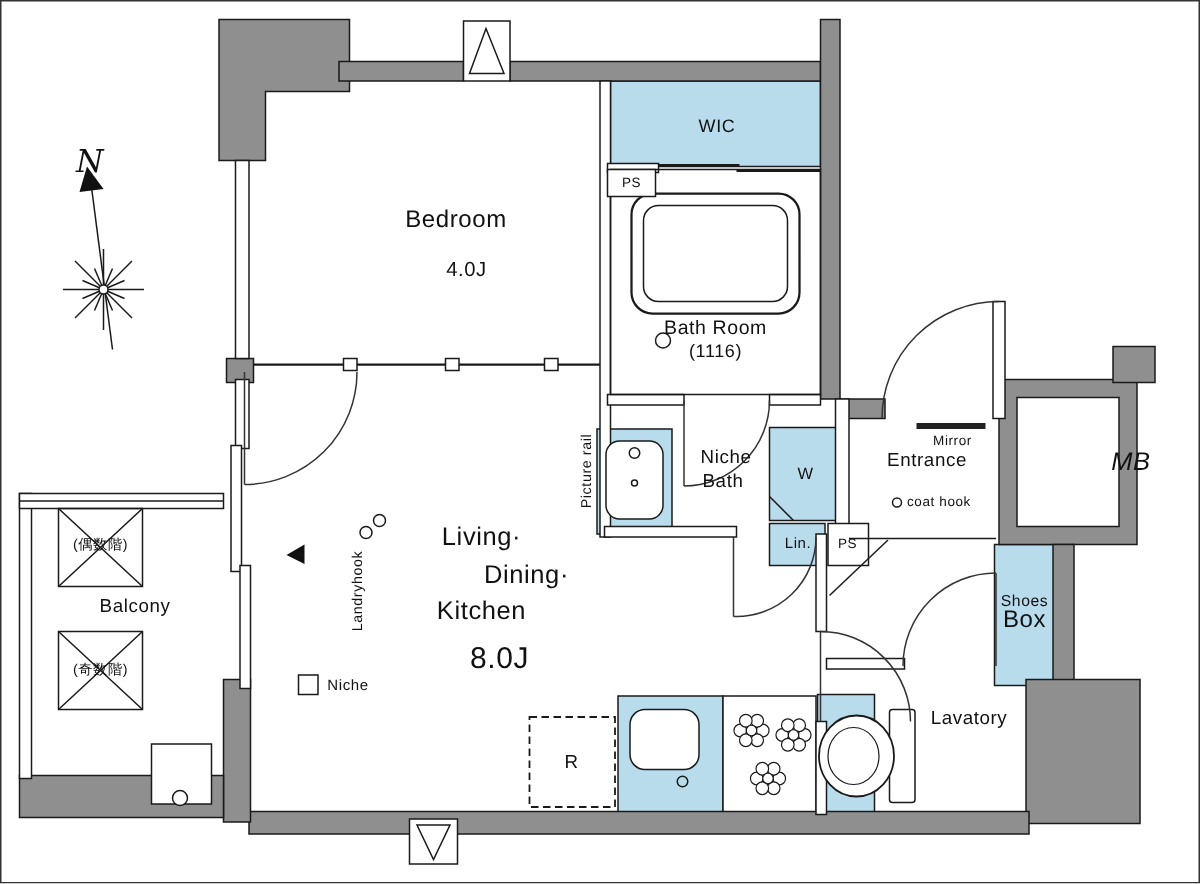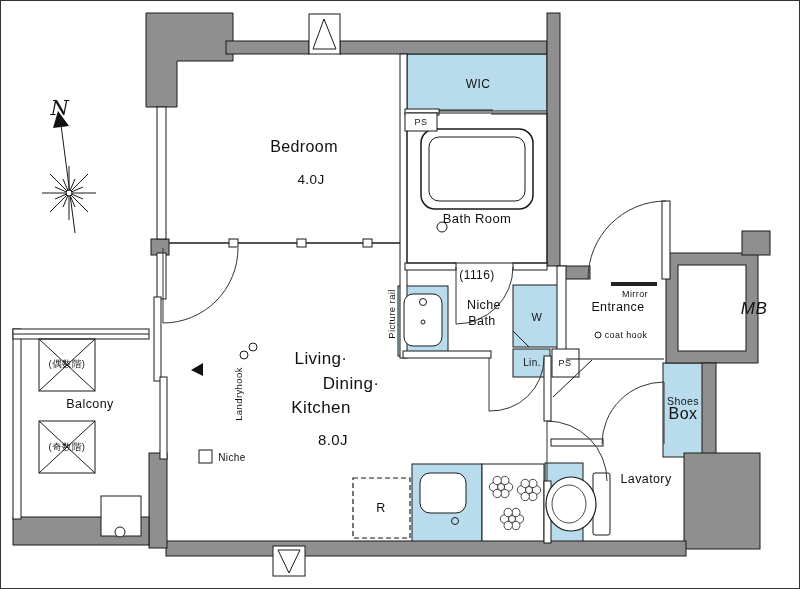--- a/index.html
+++ b/index.html
@@ -201,21 +201,21 @@
 
   <div class="lbl serifN" style="left:59px; top:107px; font-size:21px;">N</div>
 
   <div class="lbl" style="left:303px; top:146px; font-size:16px;">Bedroom</div>
   <div class="lbl" style="left:310px; top:179px; font-size:13.5px;">4.0J</div>
 
   <div class="lbl" style="left:477px; top:83px;  font-size:12px;">WIC</div>
   <div class="lbl" style="left:420px; top:121px; font-size:9px;">PS</div>
 
   <div class="lbl" style="left:476px; top:217px; font-size:13px;">Bath Room</div>
-  <div class="lbl" style="left:476px; top:233px; font-size:12px;margin-top:41px;">(1116)</div>
+  <div class="lbl" style="left:476px; top:233px; font-size:12px;">(1116)</div>
 
   <div class="lbl" style="left:483px; top:304px; font-size:12.5px;">Niche</div>
   <div class="lbl" style="left:481px; top:320px; font-size:12.5px;">Bath</div>
 
   <div class="lbl" style="left:536px; top:316px; font-size:11px;">W</div>
   <div class="lbl" style="left:531px; top:362px; font-size:10px;">Lin.</div>
   <div class="lbl" style="left:564px; top:362px; font-size:9px;">PS</div>
 
   <div class="lbl" style="left:617px; top:306px; font-size:12.5px;">Entrance</div>
   <div class="lbl" style="left:634px; top:293px; font-size:9px;">Mirror</div>
@@ -223,21 +223,21 @@
 
   <div class="lbl" style="left:753px; top:307px; font-size:17px;font-style:italic;">MB</div>
   <div class="lbl" style="left:682px; top:400px; font-size:10.5px;">Shoes</div>
   <div class="lbl" style="left:682px; top:413px; font-size:16px;">Box</div>
 
   <div class="lbl" style="left:645px; top:478px; font-size:12.5px;">Lavatory</div>
 
   <div class="lbl" style="left:320px; top:357px; font-size:17px;">Living·</div>
   <div class="lbl" style="left:320px; top:382px; font-size:17px;margin-left:30px;">Dining·</div>
   <div class="lbl" style="left:320px; top:406px; font-size:17px;">Kitchen</div>
-  <div class="lbl" style="left:332px; top:438px; font-size:15px;">8.0J</div>
+  <div class="lbl" style="left:332px; top:438px; font-size:20px;">8.0J</div>
 
   <div class="lbl" style="left:89px; top:403px; font-size:12.5px;">Balcony</div>
   <div class="lbl" style="left:66px; top:363px; font-size:9.5px;">(偶数階)</div>
   <div class="lbl" style="left:66px; top:446px; font-size:9.5px;">(奇数階)</div>
 
   <div class="lbl" style="left:231px; top:457px; font-size:10px;text-align:center;">Niche</div>
   <div class="lbl rot" style="left:238px; top:393px; font-size:9.5px;">Landryhook</div>
   <div class="lbl rot" style="left:391px; top:313px; font-size:9.5px;">Picture rail</div>
 
   <div class="lbl" style="left:380px; top:507px; font-size:12.5px;">R</div>

